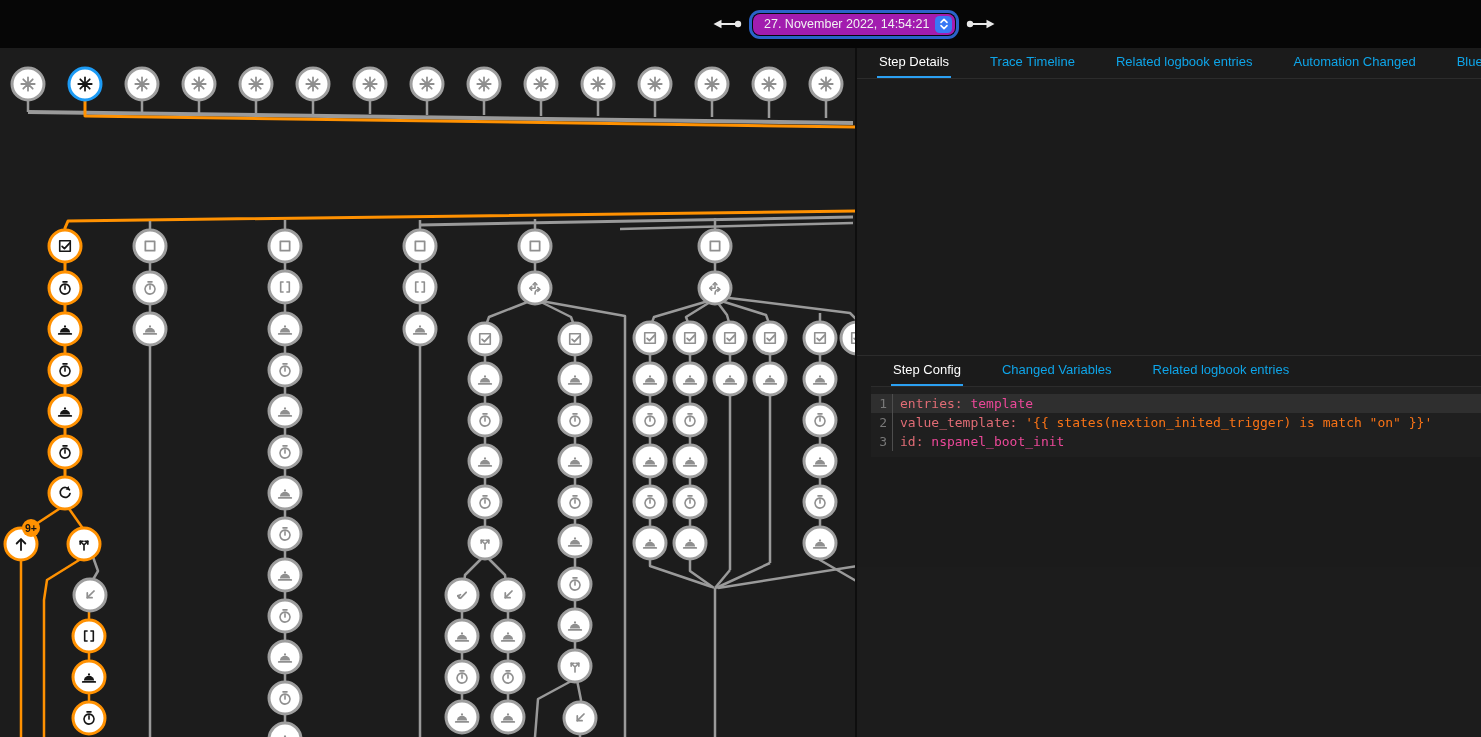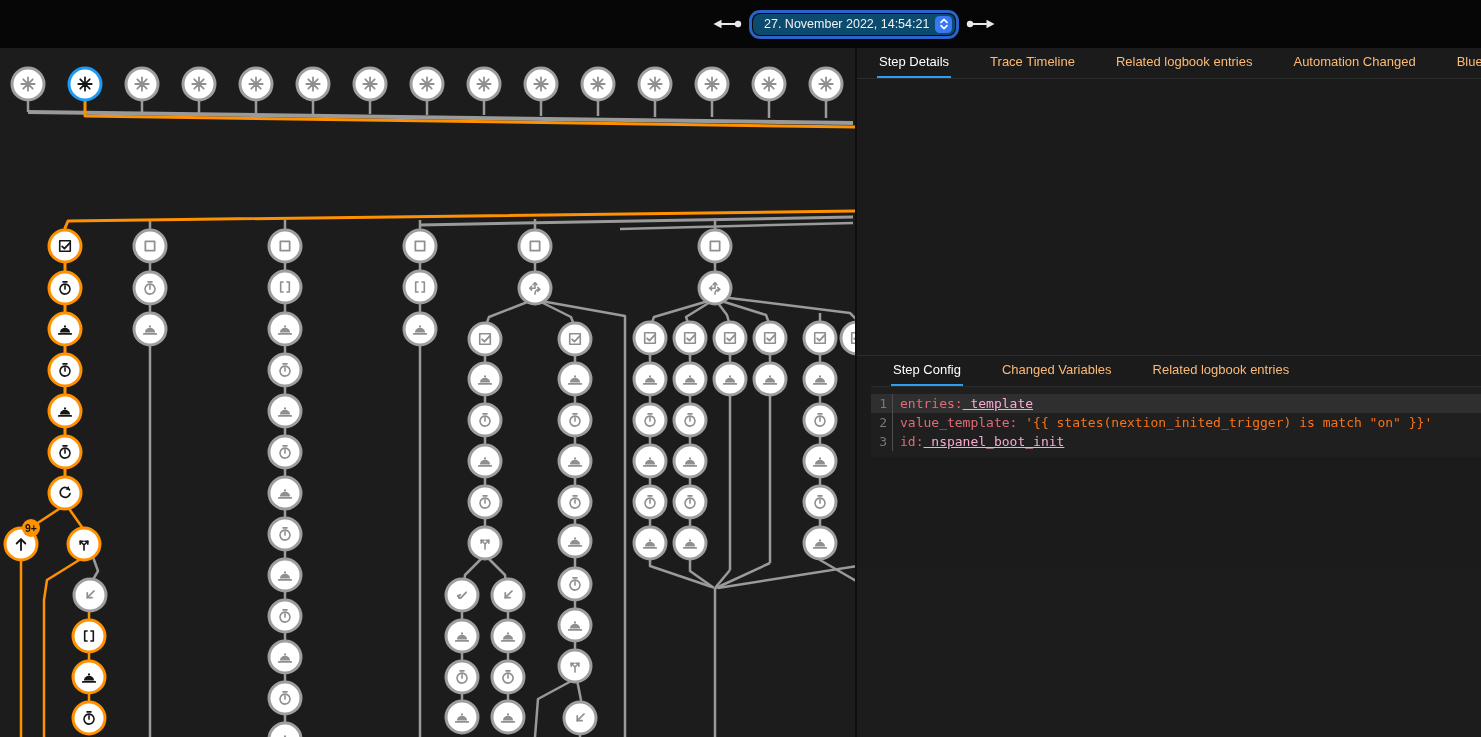--- a/index.html
+++ b/index.html
@@ -2,43 +2,43 @@
 <html><head>
 <meta charset="utf-8">
 <style>
   html,body{margin:0;padding:0;background:#1c1c1c;}
   body{position:relative;width:1481px;height:737px;overflow:hidden;
        font-family:"Liberation Sans",sans-serif;color:#e8e8e8;}
   
   .topbar{position:absolute;left:0;top:0;width:1481px;height:48px;background:#060606;z-index:30;}
   .topbar-controls{position:absolute;left:712px;top:0;height:48px;display:flex;align-items:center;gap:11px;}
   .date-select{display:flex;align-items:center;gap:6px;height:21px;padding:0 3px 0 11px;
-       background:#0c4a6e;border-radius:7px;cursor:pointer;
+       background:#a21caf;border-radius:7px;cursor:pointer;
        box-shadow:0 0 0 1px #05070c,0 0 0 4px #2a63c9;}
   .date-select .val{font-size:12.5px;color:#f2f2f2;white-space:nowrap;}
   .stepper{width:17px;height:17px;background:#3878f5;border-radius:4.5px;display:flex;align-items:center;justify-content:center;}
   .nav-arrow{display:block;}
   
   .graph{position:absolute;left:0;top:48px;width:856px;height:689px;background:#1c1c1c;}
   
   .vdivider{position:absolute;left:855px;top:48px;width:2px;height:689px;background:#0e0e0e;}
   
   .panel{position:absolute;left:857px;top:48px;width:624px;height:519px;background:#1b1b1b;}
   .tabbar{display:flex;align-items:flex-end;padding:0 0 0 20px;border-bottom:1px solid #2c2c2c;height:30px;}
-  .tab{font-size:13px;color:#fdba74;padding:6px 2px 7px 2px;margin-right:37px;white-space:nowrap;cursor:pointer;border-bottom:2px solid transparent;}
+  .tab{font-size:13px;color:#0ea5e9;padding:6px 2px 7px 2px;margin-right:37px;white-space:nowrap;cursor:pointer;border-bottom:2px solid transparent;}
   .tab.active{color:#ffffff;border-bottom:2px solid #2ba0f2;}
   .executed{padding:17px 0 0 17px;font-size:15.5px;color:#ececec;}
   .bottom-section{position:absolute;left:0;top:307px;width:624px;border-top:1px solid #2c2c2c;padding-left:14px;}
   .editor{background:#1f1f1f;padding:7px 0 6px 0;font-family:"DejaVu Sans Mono",monospace;font-size:13px;line-height:19px;}
   .code-row{display:flex;}
   .code-row.active-line{background:#2f2f2f;}
   .gutter{width:16px;text-align:right;color:#787878;flex:0 0 16px;padding-right:5px;border-right:1px solid #4d4d4d;}
   .code-text{padding-left:7px;white-space:pre;}
   .tk-key{color:#e06c75;}
-  .tk-plain{color:#f9a8d4;text-decoration:underline;}
+  .tk-plain{color:#ec4899;}
   .tk-str{color:#f97316;}
 </style>
 </head>
 <body>
 
 <div class="topbar">
   <div class="topbar-controls">
     <svg class="nav-arrow" width="30" height="14" viewBox="0 0 30 14">
       <polygon points="1.5,7 9.5,2.8 9.5,11.2" fill="#e9e9e9"></polygon>
       <rect x="8" y="6" width="16" height="2" fill="#e9e9e9"></rect>

